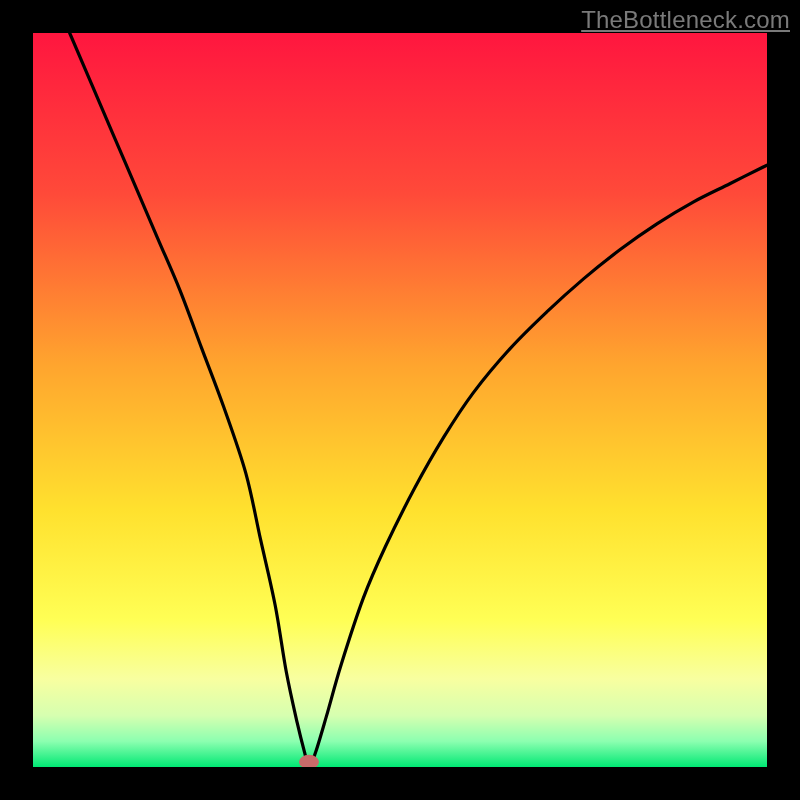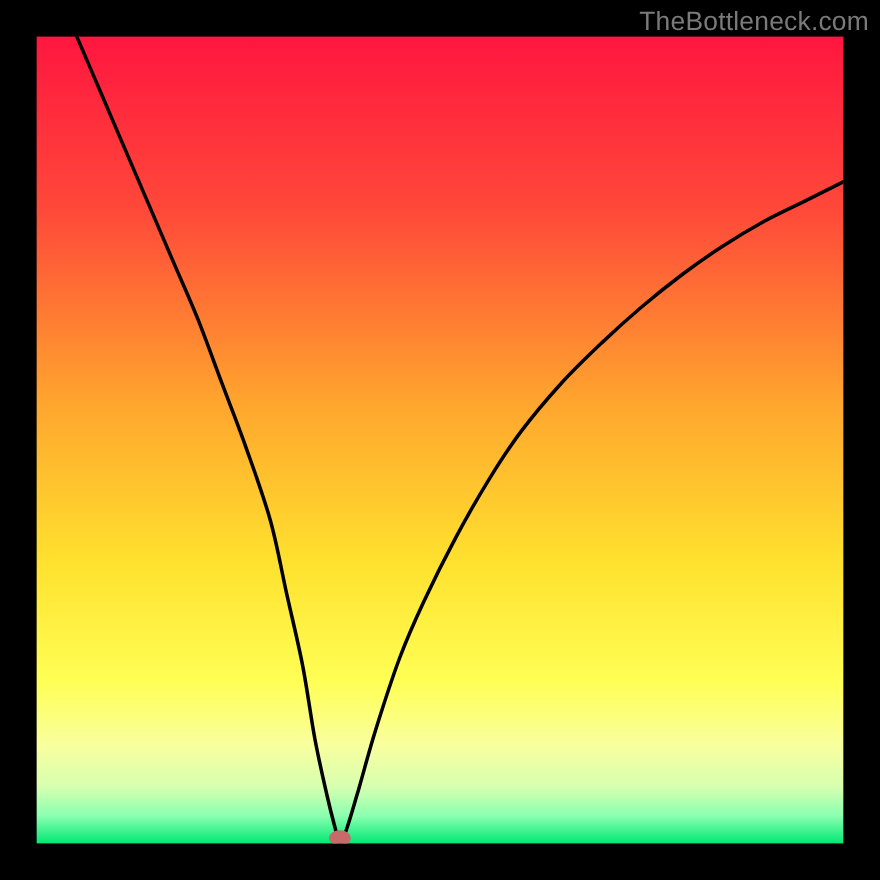--- a/index.html
+++ b/index.html
@@ -21,20 +21,21 @@
   }
   .watermark {
     position: absolute;
     top: 6px;
     right: 10px;
     color: #7a7a7a;
     font-size: 24px;
     font-weight: 500;
     letter-spacing: 0.2px;
     z-index: 5;
+    text-decoration: underline;
   }
   svg {
     display: block;
   }
 </style>
 </head>
 <body>
 
 <div class="watermark">TheBottleneck.com</div>
 

